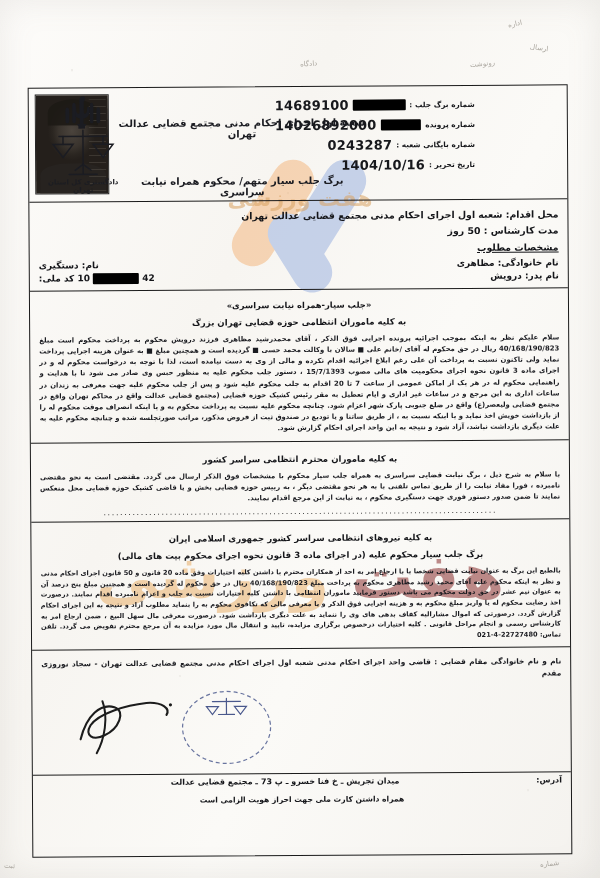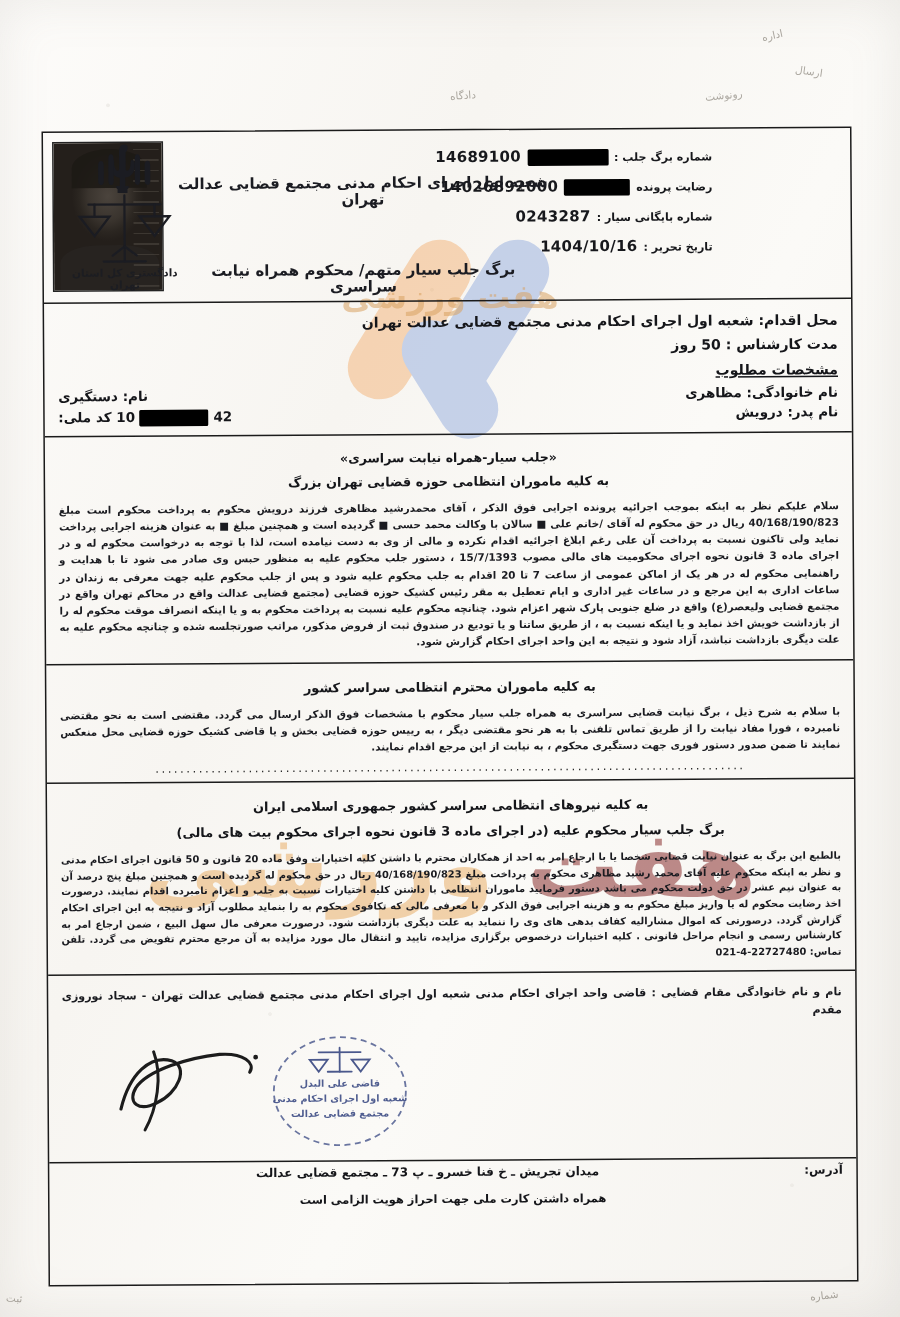--- a/index.html
+++ b/index.html
@@ -167,21 +167,21 @@
     display: flex;
     align-items: center;
     justify-content: flex-start;
     gap: 4px;
     height: 20px;
     white-space: nowrap;
   }
   .meta-label { flex: 0 0 auto; }
   .meta-value {
     direction: ltr;
-    font-size: 10px;
+    font-size: 13px;
     letter-spacing: .2px;
     font-weight: bold;
   }
   .redact {
     display: inline-block;
     background: #000;
     height: 11px;
     vertical-align: middle;
     border-radius: 1px;
   }
@@ -398,26 +398,26 @@
         <div class="photo-sidetext"></div>
       </div>
 
       <div class="meta-list">
         <div class="meta-row">
           <span class="meta-label">شماره برگ جلب :</span>
           <span class="redact redact-wide"></span>
           <span class="meta-value">14689100</span>
         </div>
         <div class="meta-row">
-          <span class="meta-label">رضایت پرونده</span>
+          <span class="meta-label">شماره پرونده</span>
           <span class="redact redact-mid"></span>
           <span class="meta-value">14026892000</span>
         </div>
         <div class="meta-row">
-          <span class="meta-label">شماره بایگانی سیار :</span>
+          <span class="meta-label">شماره بایگانی شعبه :</span>
           <span class="meta-value">0243287</span>
         </div>
         <div class="meta-row">
           <span class="meta-label">تاریخ تحریر :</span>
           <span class="meta-value">1404/10/16</span>
         </div>
       </div>
 
       <div class="center-titles">
         <div class="center-title-1">شعبه اول اجرای احکام مدنی مجتمع قضایی عدالت تهران</div>
@@ -527,25 +527,20 @@
           <svg width="108" height="78" viewBox="0 0 108 78" aria-hidden="true">
             <ellipse cx="54" cy="39" rx="44" ry="36" fill="none" stroke="#2b3c7a" stroke-width="1.2" stroke-dasharray="4 3" opacity=".7"></ellipse>
             <g stroke="#2b3c7a" stroke-width="1.2" fill="none" opacity=".85" stroke-linecap="round">
               <line x1="54" y1="10" x2="54" y2="26"></line>
               <line x1="40" y1="13" x2="68" y2="13"></line>
               <line x1="46" y1="26" x2="62" y2="26"></line>
               <path d="M34 18 h12 l-6 8 Z"></path>
               <path d="M62 18 h12 l-6 8 Z"></path>
             </g>
           </svg>
-          <div class="stamp-text">
-            <div>قاضی علی البدل</div>
-            <div>شعبه اول اجرای احکام مدنی</div>
-            <div>مجتمع قضایی عدالت</div>
-          </div>
         </div>
       </div>
 
       <div class="addr-row">
         <span class="addr-label">آدرس:</span>
         <span class="addr-value">میدان تجریش ـ خ فنا خسرو ـ پ 73 ـ مجتمع قضایی عدالت</span>
       </div>
 
       <div class="footnote">همراه داشتن کارت ملی جهت احراز هویت الزامی است</div>
     </div>

